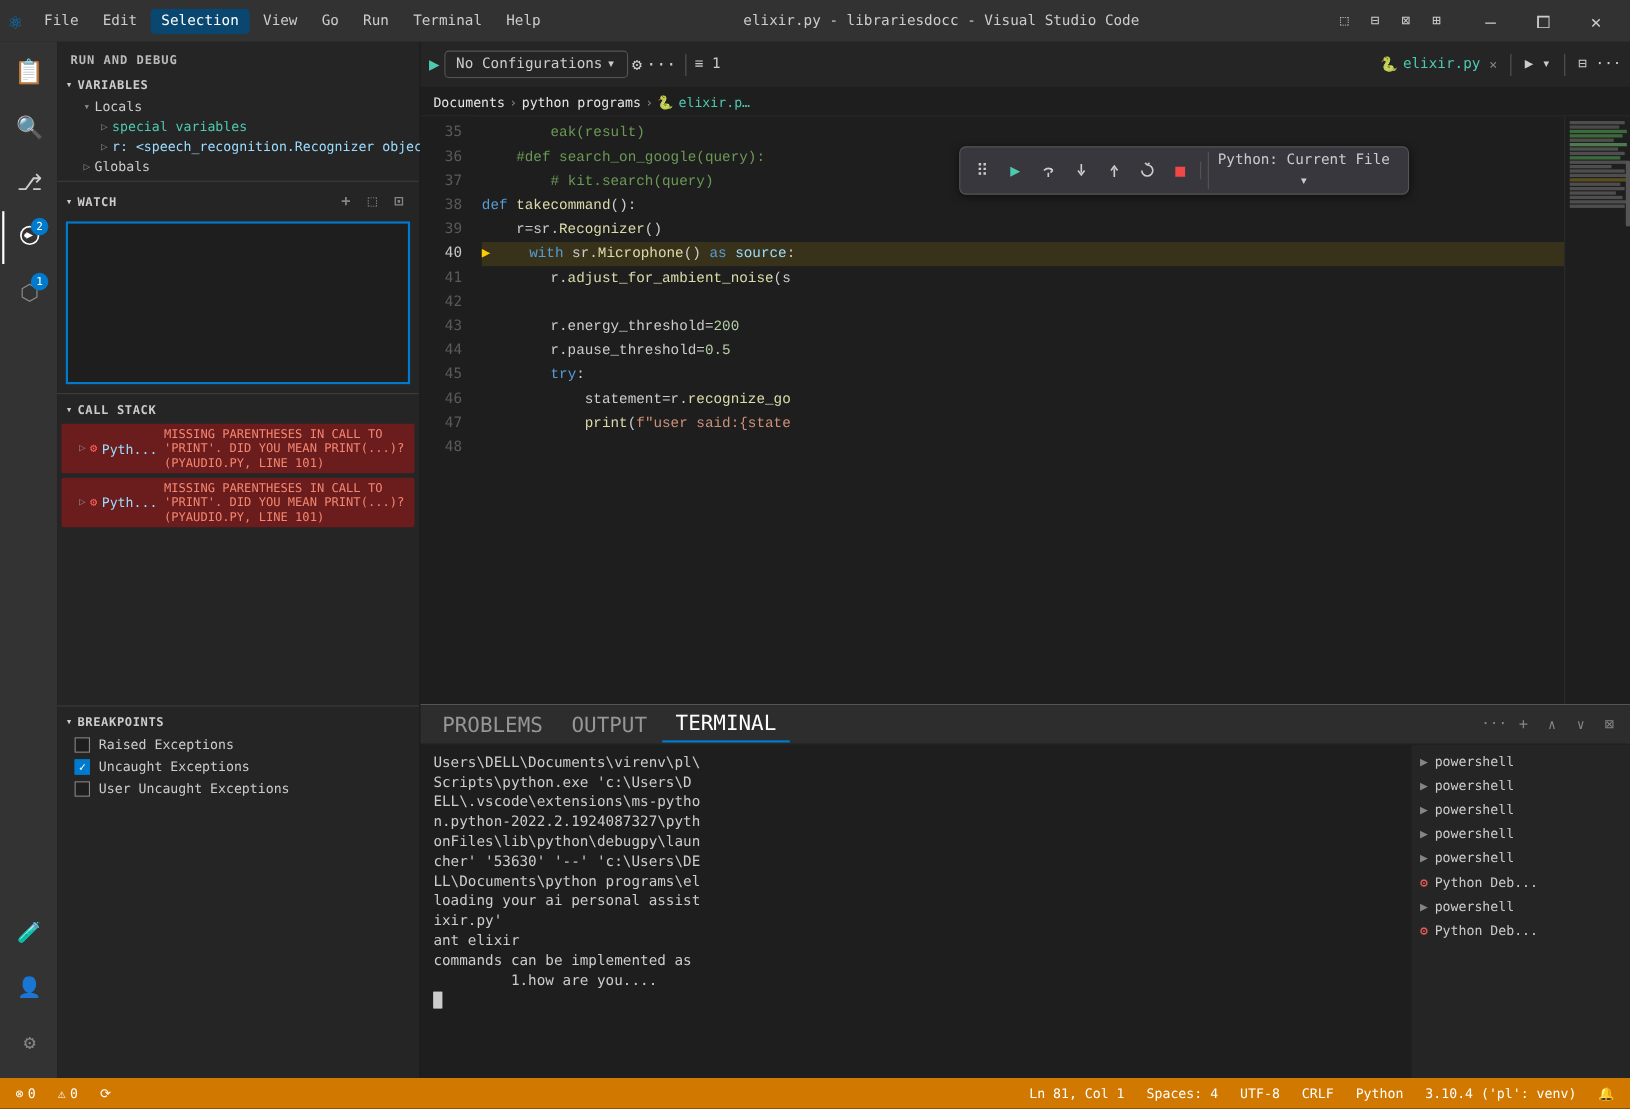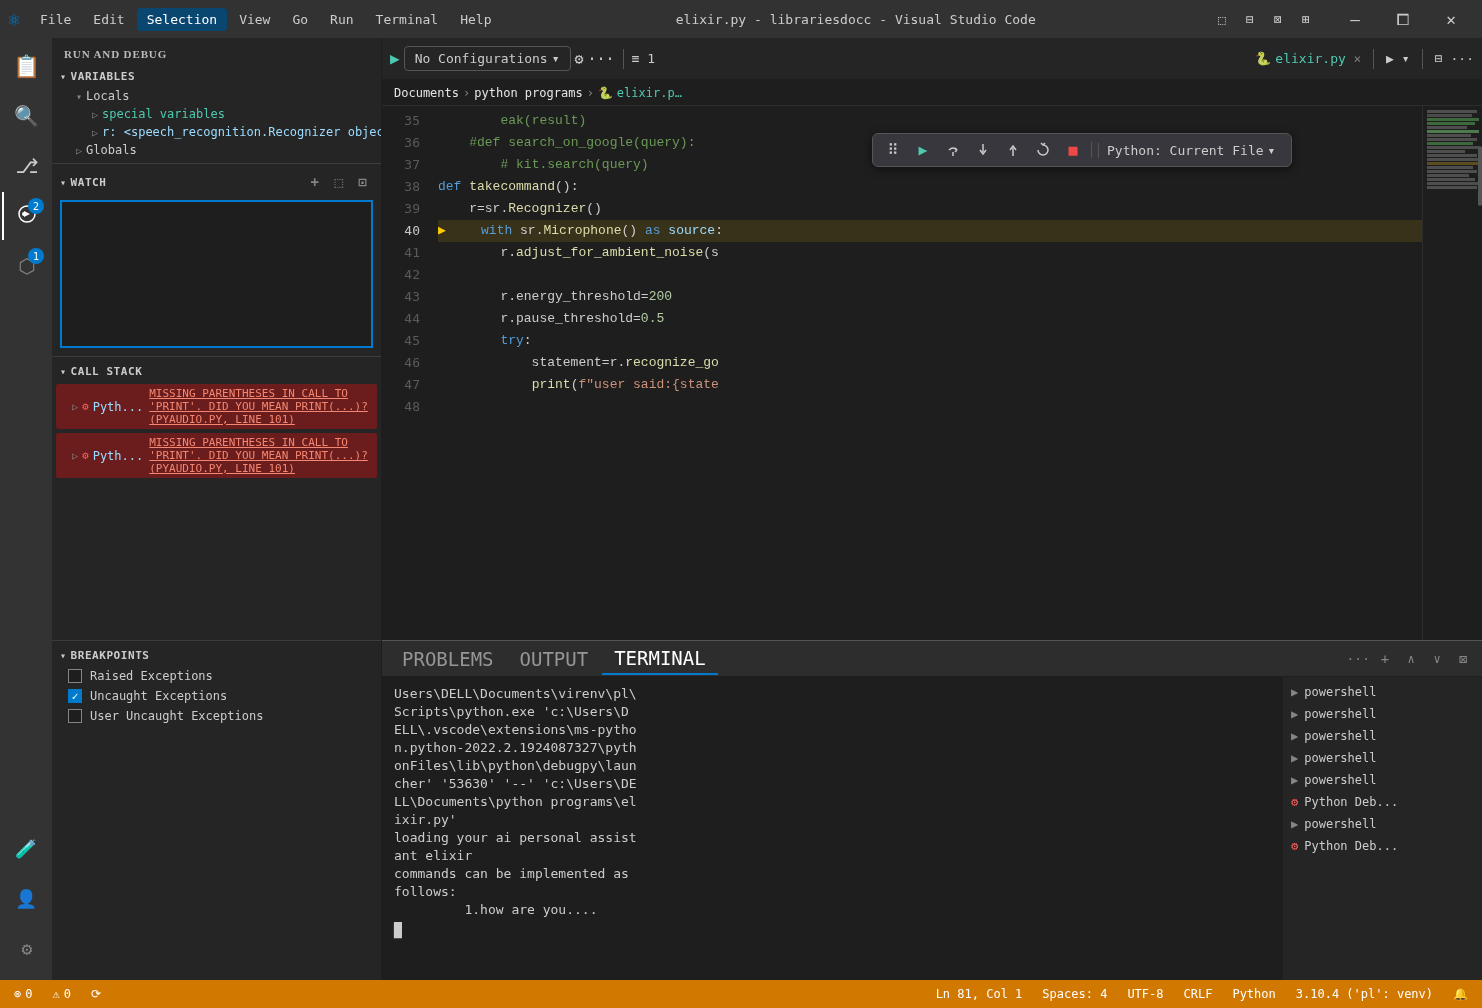--- a/index.html
+++ b/index.html
@@ -124,21 +124,20 @@
       overflow: hidden;
     }
 
     .sidebar-header {
       padding: 10px 12px 6px;
       font-size: 11px;
       font-weight: bold;
       color: #bbbbbb;
       letter-spacing: 0.08em;
       text-transform: uppercase;
-      font-family: Liberation Serif, serif;
     }
 
     
     .section {
       display: flex;
       flex-direction: column;
     }
     .section-header {
       display: flex;
       align-items: center;
@@ -209,21 +208,21 @@
       padding: 3px 8px 3px 16px;
       font-size: 12px;
       background: #6b1c1c;
       margin: 2px 4px;
       cursor: pointer;
       border-radius: 2px;
     }
     .callstack-chevron { margin-right: 4px; font-size: 10px; color: #858585; }
     .callstack-icon { margin-right: 4px; font-size: 11px; color: #ff6060; }
     .callstack-name { color: #9cdcfe; margin-right: 6px; }
-    .callstack-error { color: #f48771; font-size: 11px; text-decoration: underline; }
+    .callstack-error { color: #f48771; font-size: 11px; }
 
     
     .breakpoints-section {}
     .breakpoints-header {
       display: flex;
       align-items: center;
       padding: 4px 8px;
       font-size: 11px;
       font-weight: bold;
       color: #cccccc;
@@ -334,20 +333,21 @@
     .ft-separator { width: 1px; height: 16px; background: #555; }
     .ft-config {
       display: flex;
       align-items: center;
       gap: 4px;
       padding: 0 8px;
       font-size: 13px;
       color: #cccccc;
       border-left: 1px solid #555;
       cursor: pointer;
+      flex-direction: column;
     }
 
     
     .editor-content {
       flex: 1;
       display: flex;
       background: #1e1e1e;
       overflow: hidden;
       position: relative;
     }
@@ -871,25 +871,24 @@
         </div>
         <div class="terminal-body">
           <div class="terminal-text">
             <div>Users\DELL\Documents\virenv\pl\</div>
             <div>Scripts\python.exe 'c:\Users\D</div>
             <div>ELL\.vscode\extensions\ms-pytho</div>
             <div>n.python-2022.2.1924087327\pyth</div>
             <div>onFiles\lib\python\debugpy\laun</div>
             <div>cher' '53630' '--' 'c:\Users\DE</div>
             <div>LL\Documents\python programs\el</div>
+            <div>loading your ai personal assist</div>
             <div>ixir.py'</div>
-            <div>loading your ai personal assist</div>
             <div>ant elixir</div>
             <div>commands can be implemented as</div>
-            <div>follows:</div>
             <div>&nbsp;&nbsp;&nbsp;&nbsp;&nbsp;&nbsp;&nbsp;&nbsp;&nbsp;1.how are you....</div>
             <div><span class="terminal-cursor">█</span></div>
           </div>
           <div class="terminal-panel-list">
             <div class="panel-list-item">
               <span class="panel-icon">▶</span>
               <span>powershell</span>
             </div>
             <div class="panel-list-item">
               <span class="panel-icon">▶</span>

